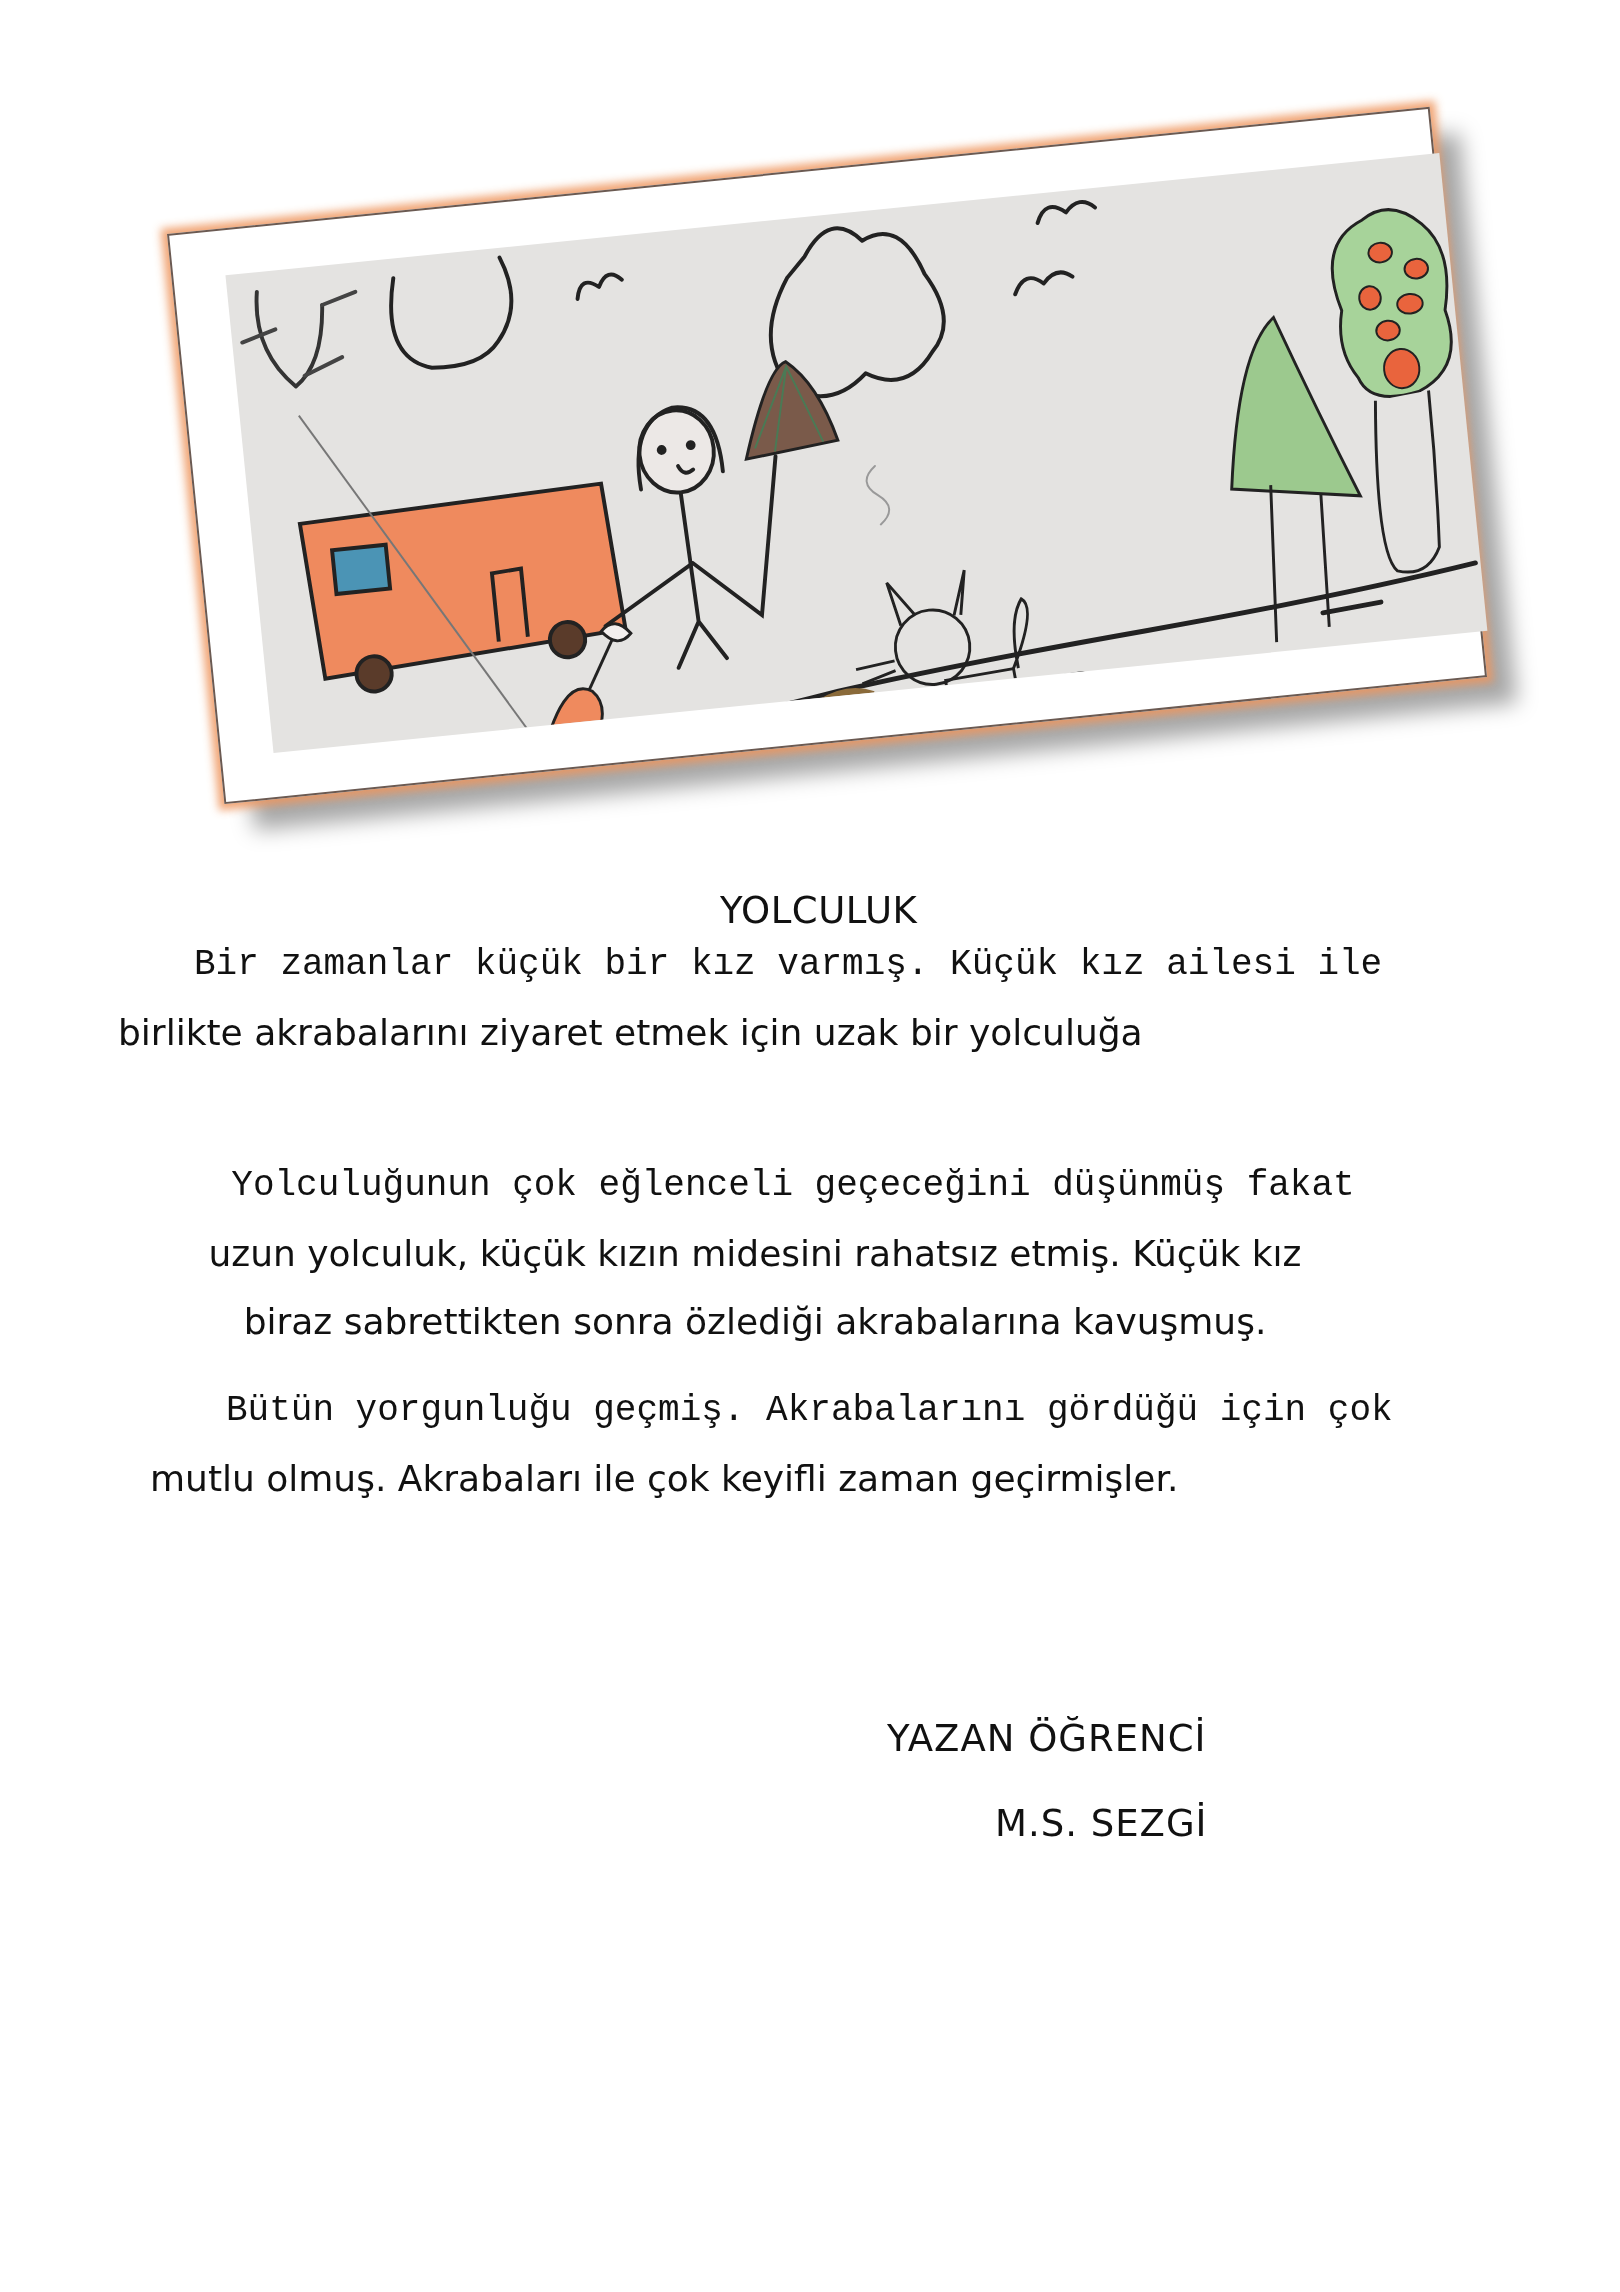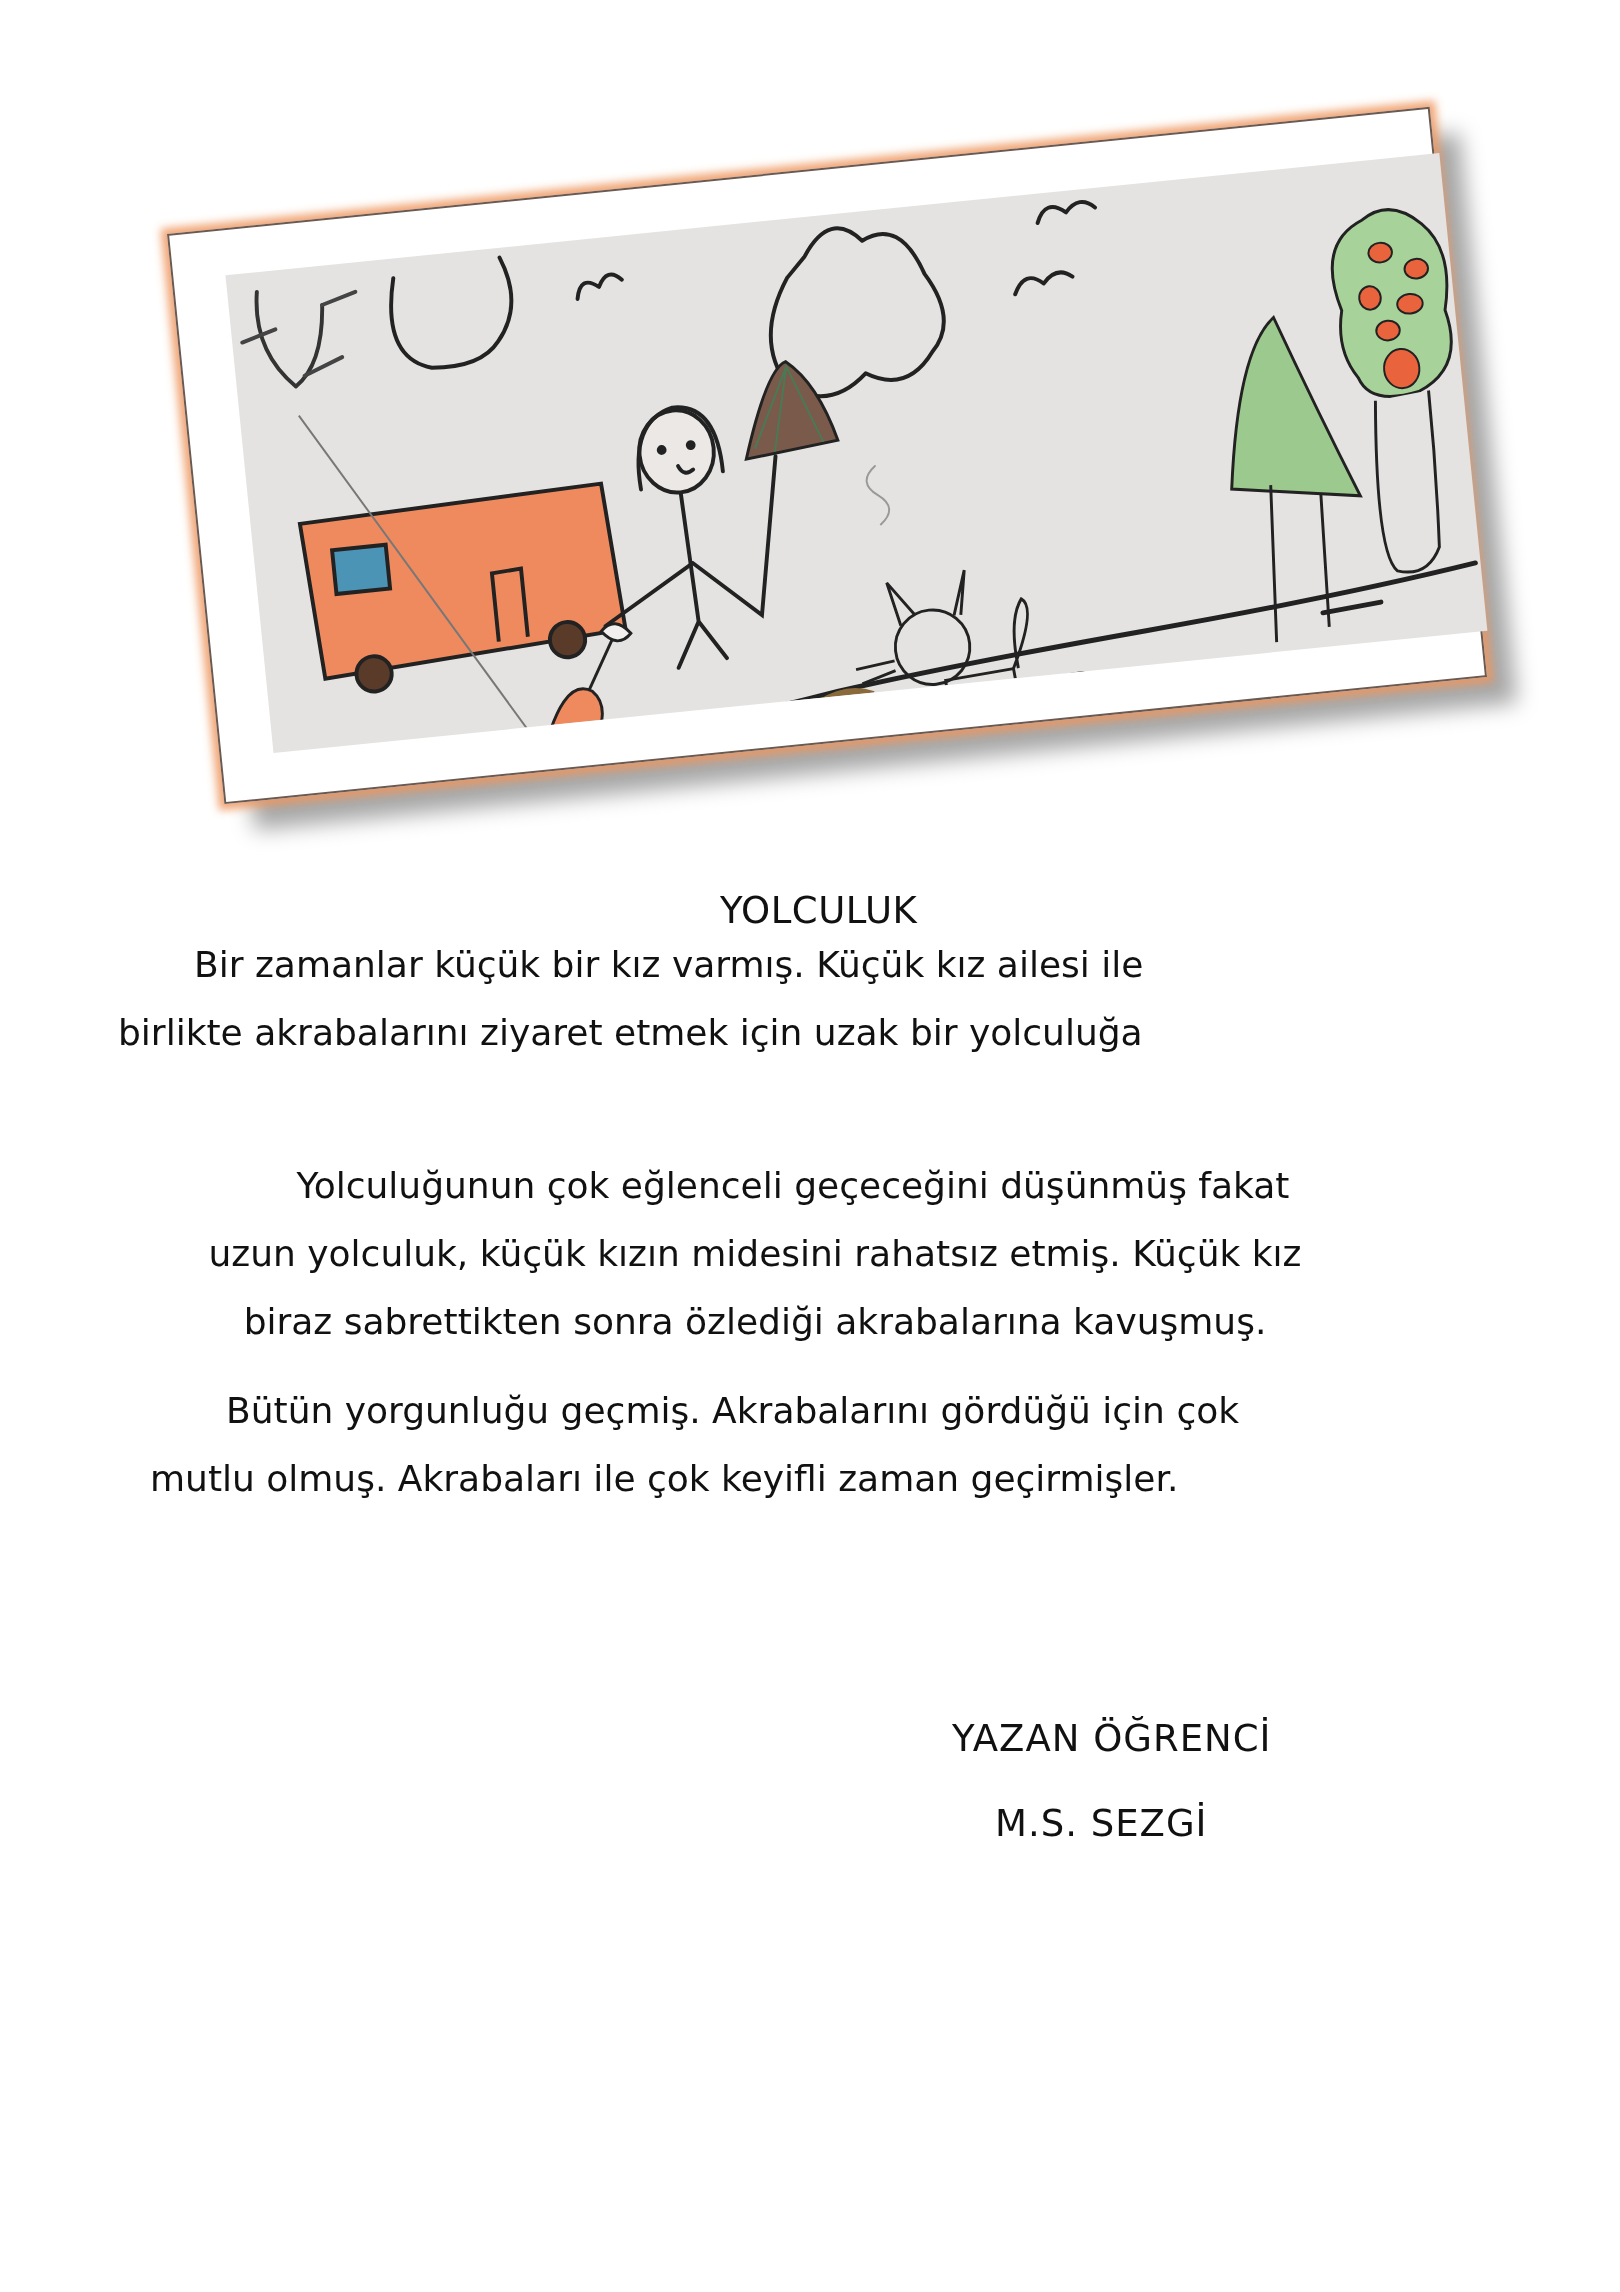--- a/index.html
+++ b/index.html
@@ -14,22 +14,22 @@
     border:2px solid #6b5a52;
     box-shadow: 0 0 8.8px 5.9px rgba(238,150,95,0.85), 27.4px 29px 21.6px rgba(0,0,0,0.35);
   }
   .photo {
     position:absolute; left:54px; top:47px; width:1220px; height:480px;
     background:#e4e3e1; overflow:hidden;
   }
   .photo svg { width:100%; height:100%; display:block; }
   .title { position:absolute; left:720px; top:861px; font-size:37px; letter-spacing:0.5px;margin-top:28px; }
   .para { position:absolute; left:118px; font-size:36px; line-height:68px; width:1274px; margin:0; }
-  .para .first { padding-left:76px; }
-  .sig1 { position:absolute; left:952px; top:1717px; font-size:37px; letter-spacing:1px; }
+  .para .first { padding-left:76px;font-family:Liberation Mono, monospace; }
+  .sig1 { position:absolute; left:887px; top:1717px; font-size:37px; letter-spacing:1px; }
   .sig2 { position:absolute; left:995px; top:1802px; font-size:37px; letter-spacing:1px; }
 </style>
 </head>
 <body>
 
 <div class="frame-wrap">
   <div class="frame"></div>
   <div class="photo">
     <svg viewBox="0 0 1245 490" xmlns="http://www.w3.org/2000/svg">
       <g fill="none" stroke="#222" stroke-width="4" stroke-linecap="round" stroke-linejoin="round">

